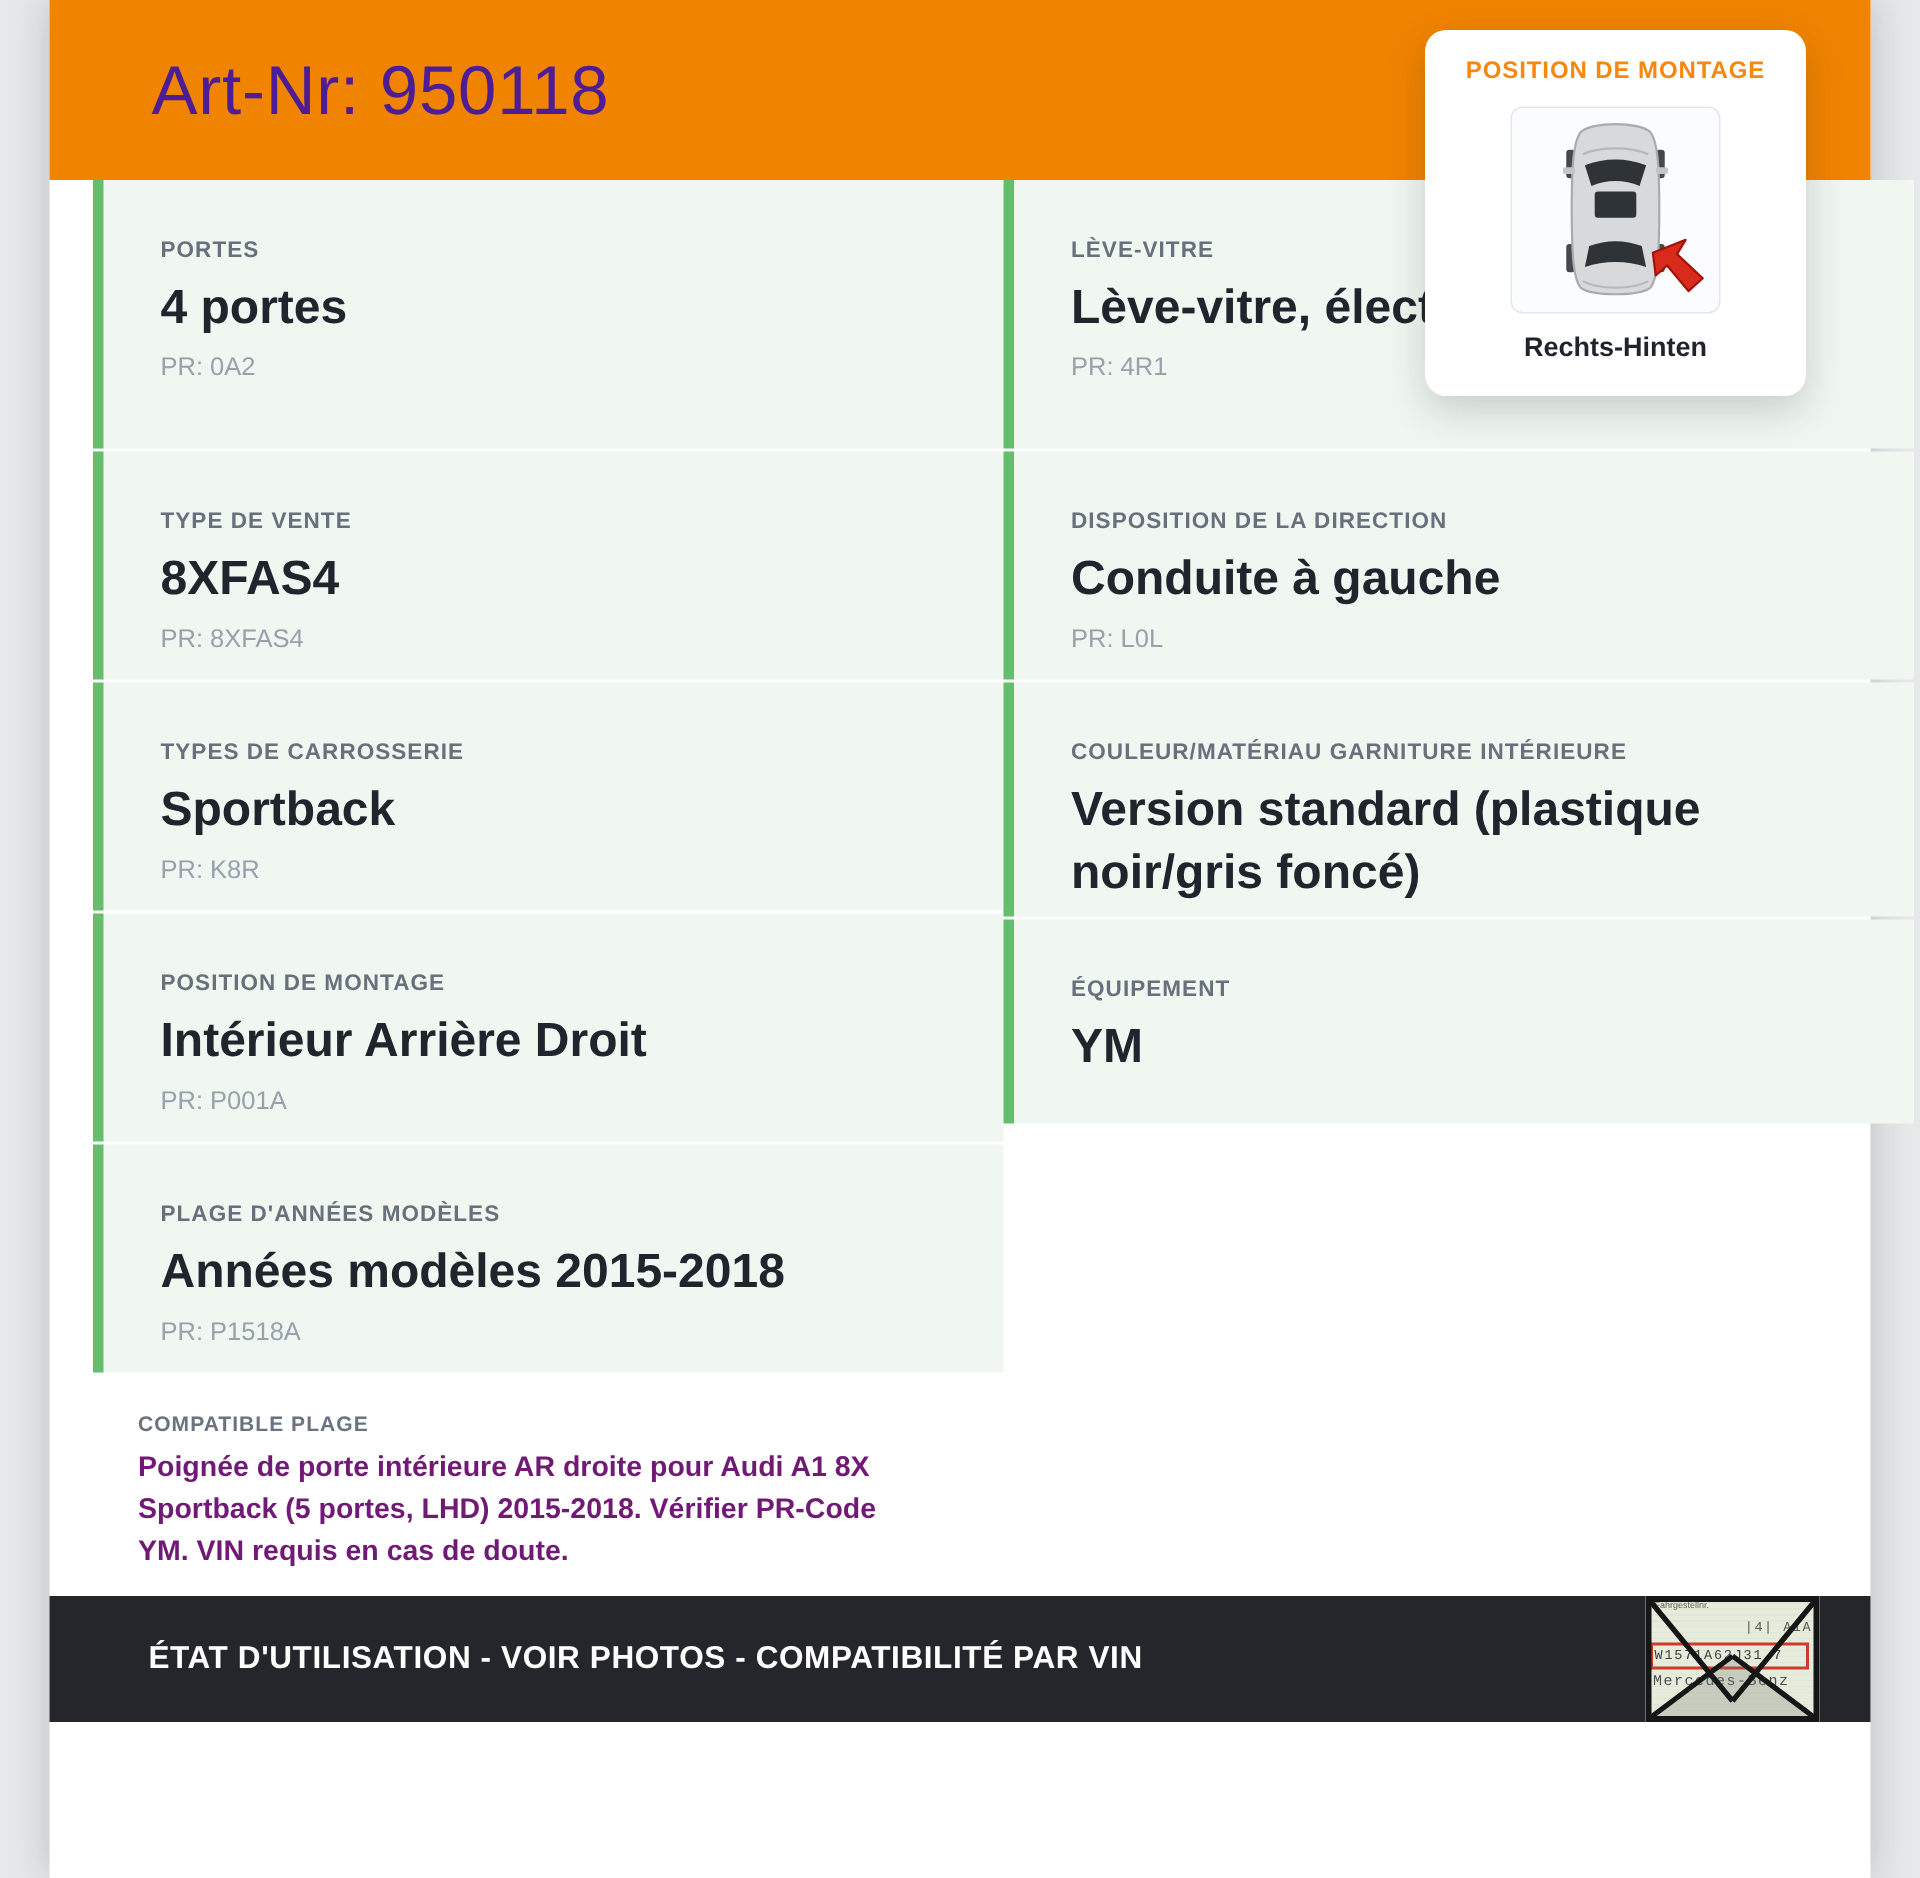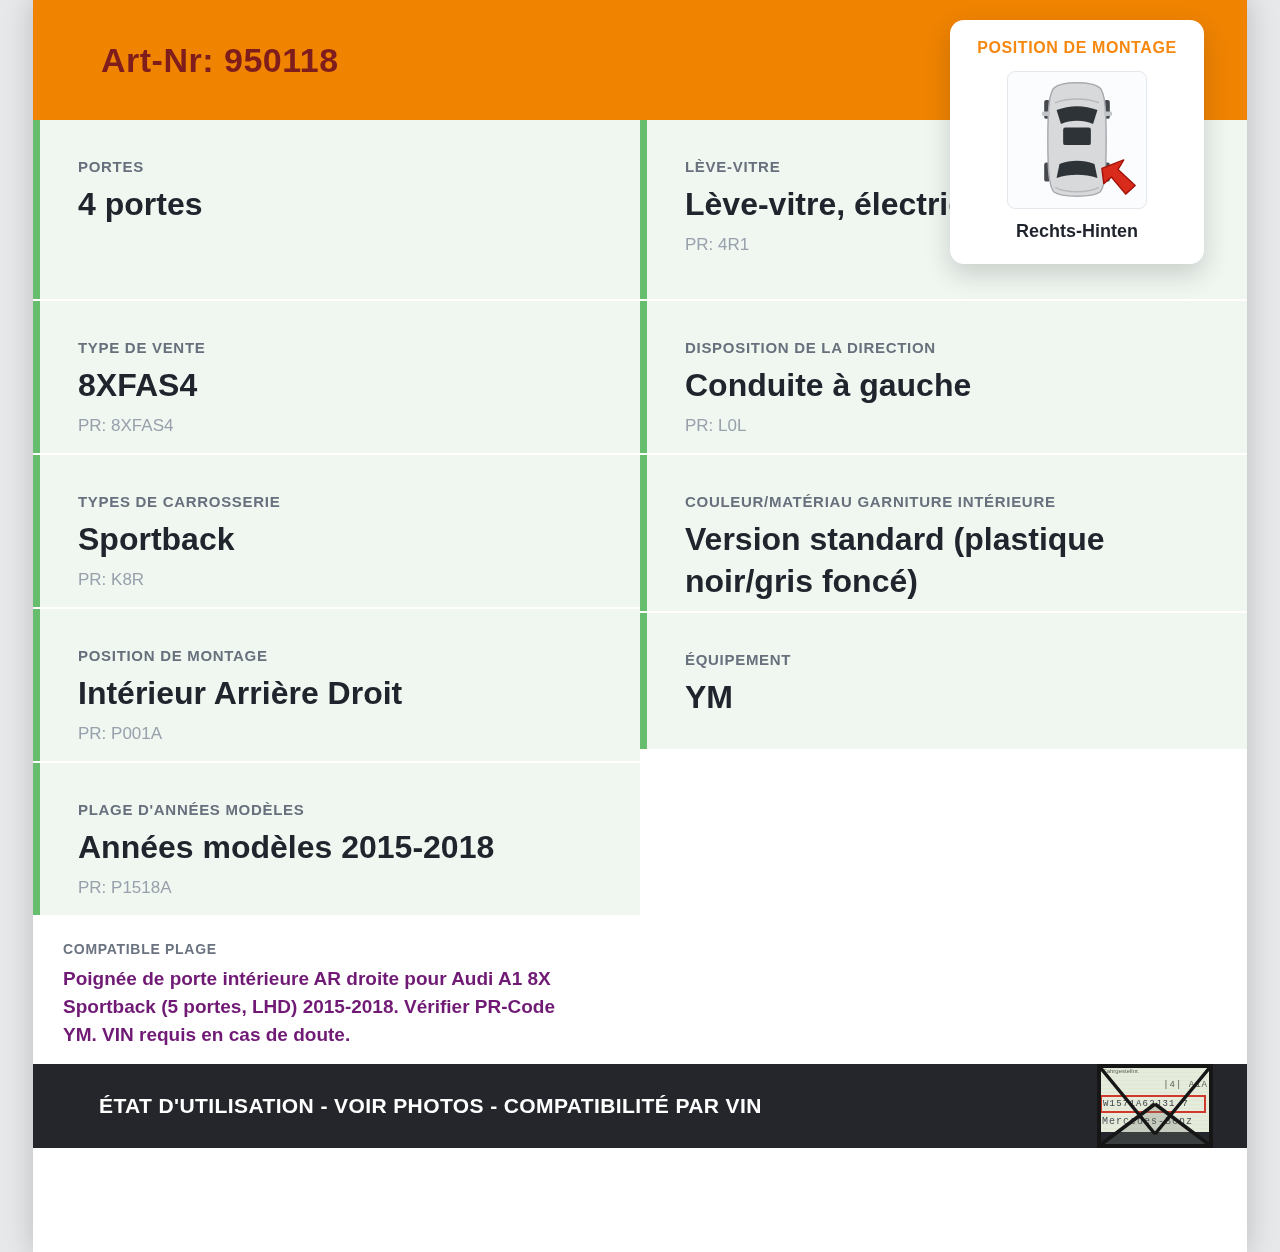--- a/index.html
+++ b/index.html
@@ -11,24 +11,24 @@
   .container{
     position:absolute;left:33px;top:0;width:1214px;height:1252px;
     background:#ffffff;box-shadow:0 0 26px rgba(30,30,30,.22);
   }
   
   .header{
     height:120px;background:#f08300;display:flex;align-items:center;
     padding-left:68px;box-sizing:border-box;
   }
   .header h1{
-    margin:0;color:#7f1d1d;font-size:34px;font-weight:700;letter-spacing:.5px;
-  }
-  
-  .columns{display:flex;width:1214px;}
+    margin:0;color:#4c1d95;font-size:46px;font-weight:400;letter-spacing:.5px;
+  }
+  
+  .columns{display:flex;width:1214px;padding-left:29px;}
   .col{width:607px;display:flex;flex-direction:column;row-gap:2px;}
   .card{
     box-sizing:border-box;background:#f0f7f1;border-left:7px solid #66bd6e;
     padding:38px 28px 0 38px;overflow:hidden;
   }
   .ht-179{height:179px}.ht-178{height:152px}.ht-218{height:156px}
   .ht-180{height:136px}.ht-147{height:147px}
   .card-label{
     font-size:15px;font-weight:700;color:#67707c;letter-spacing:.7px;
     white-space:nowrap;
@@ -49,21 +49,21 @@
   
   .footer{
     height:84px;background:#24262b;display:flex;align-items:center;
     padding-left:66px;box-sizing:border-box;position:relative;
   }
   .footer-text{
     color:#ffffff;font-size:21px;font-weight:800;letter-spacing:.4px;white-space:nowrap;
   }
   
   .doc-stamp{
-    position:absolute;right:34px;top:0;width:116px;height:68px;
+    position:absolute;right:34px;top:0;width:116px;height:84px;
   }
   .doc-paper{
     position:absolute;inset:0;
     background:repeating-linear-gradient(0deg,#e6ecdb 0 3px,#e1e7d5 3px 4px);
   }
   .doc-small{position:absolute;top:4px;left:6px;font-size:6px;color:#5d6358;}
   .doc-code{position:absolute;top:16px;right:5px;font-family:"Liberation Mono",monospace;font-size:9px;color:#565d53;letter-spacing:1px;}
   .doc-vin{
     position:absolute;top:31px;left:3px;width:100px;border:2px solid #cf3a2a;
     font-family:"Liberation Mono",monospace;font-size:9px;letter-spacing:1.2px;
@@ -97,20 +97,21 @@
   <header class="header">
     <h1>Art-Nr: 950118</h1>
   </header>
 
   <div class="columns">
 
     <div class="col">
       <section class="card ht-179">
         <div class="card-label">PORTES</div>
         <div class="card-value">4 portes</div>
+        <div class="card-pr">PR: 0A2</div>
       </section>
       <section class="card ht-178">
         <div class="card-label">TYPE DE VENTE</div>
         <div class="card-value">8XFAS4</div>
         <div class="card-pr">PR: 8XFAS4</div>
       </section>
       <section class="card ht-178">
         <div class="card-label">TYPES DE CARROSSERIE</div>
         <div class="card-value">Sportback</div>
         <div class="card-pr">PR: K8R</div>

